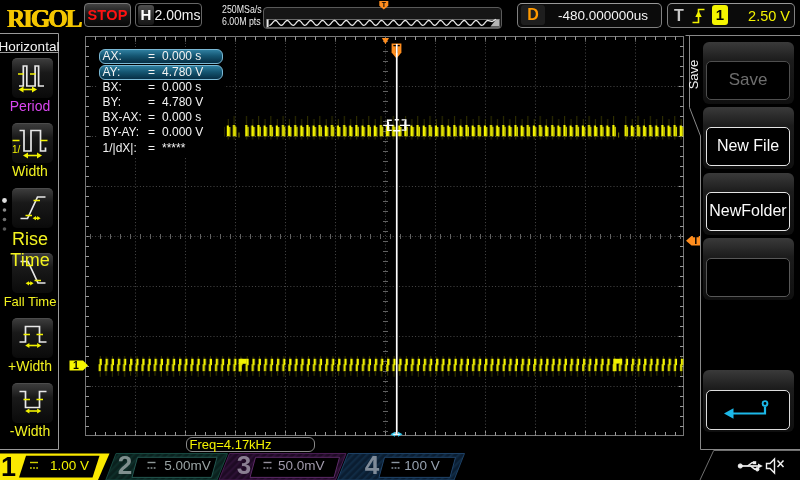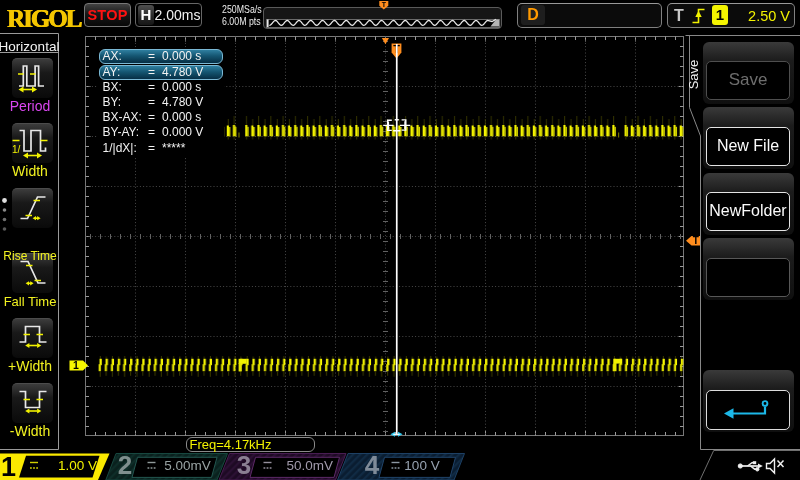--- a/index.html
+++ b/index.html
@@ -224,28 +224,29 @@
   <circle cx="4.5" cy="219.5" r="1.8" fill="#6f6f6f"></circle>
   <circle cx="4.5" cy="229" r="1.8" fill="#5a5a5a"></circle>
 </svg>
 
 <div class="abs z3" style="left:7px;top:6.5px;width:76px;height:23px;color:#f5c600;font-family:'Liberation Serif',serif;font-weight:bold;font-size:25px;line-height:23px;letter-spacing:-2px;text-shadow:0.6px 0 0 #f5c600,-0.3px 0 0 #f5c600;">RIGOL</div>
 <div class="abs z3" style="left:84px;top:3px;width:47px;height:24px;color:#ff1212;font-weight:bold;font-size:14.5px;line-height:24px;text-align:center;letter-spacing:0.2px;">STOP</div>
 <div class="abs z3" style="left:138px;top:5px;width:16px;height:20px;color:#fff;font-weight:bold;font-size:15px;line-height:20px;text-align:center;">H</div>
 <div class="abs z3" style="left:154px;top:3px;width:47px;height:40px;color:#f2f2f2;font-size:14px;line-height:25px;text-align:center;">2.00ms</div>
 <div class="abs z3" style="left:222px;top:4px;color:#ececec;font-size:11px;line-height:11.5px;white-space:nowrap;transform:scaleX(0.8);transform-origin:0 0;">250MSa/s<br>6.00M pts</div>
 <div class="abs z3" style="left:521px;top:5px;width:24px;height:20px;color:#ff9a00;font-weight:bold;font-size:16px;line-height:20px;text-align:center;">D</div>
+<div class="abs z3" style="left:548px;top:3px;width:110px;height:25px;color:#f4f4f4;font-size:13.5px;line-height:26px;text-align:center;">-480.000000us</div>
 <div class="abs z3" style="left:672px;top:3px;width:14px;height:25px;color:#c8c8c8;font-weight:bold;font-size:16px;line-height:26px;text-align:center;">T</div>
 <div class="abs z3" style="left:712px;top:5px;width:16px;height:20px;color:#000;font-weight:bold;font-size:15px;line-height:20px;text-align:center;">1</div>
 <div class="abs z3" style="left:735px;top:3px;width:55px;height:25px;color:#f2f200;font-size:14.5px;line-height:26px;text-align:right;">2.50 V</div>
 
 <div class="abs z3" style="left:-2px;top:38.5px;width:62px;color:#f4f4f4;font-size:13.5px;text-align:center;">Horizontal</div>
 <div class="abs z3" style="left:0;top:98px;width:60px;color:#d946ef;font-size:14px;text-align:center;">Period</div>
 <div class="abs z3" style="left:0;top:163px;width:60px;color:#f2f220;font-size:14px;text-align:center;">Width</div>
-<div class="abs z3" style="left:0;top:229px;width:60px;color:#f2f220;font-size:12px;text-align:center;margin-top:20px;">Rise Time</div>
+<div class="abs z3" style="left:0;top:229px;width:60px;color:#f2f220;font-size:18px;text-align:center;">Rise Time</div>
 <div class="abs z3" style="left:0;top:294px;width:60px;color:#f2f220;font-size:13px;text-align:center;">Fall Time</div>
 <div class="abs z3" style="left:0;top:358px;width:60px;color:#f2f220;font-size:14px;text-align:center;">+Width</div>
 <div class="abs z3" style="left:0;top:423px;width:60px;color:#f2f220;font-size:14px;text-align:center;">-Width</div>
 
 <div class="abs z3" style="left:97px;top:47px;width:127px;height:109px;background:#000;"></div>
 <div class="abs z3" style="left:98.5px;top:48.5px;width:124px;height:15px;border-radius:6px;background:linear-gradient(#2f7fa0,#155672 45%,#062e44);border:1px solid #7ab8d4;box-sizing:border-box;"></div>
 <div class="abs z3" style="left:98.5px;top:64.5px;width:124px;height:15px;border-radius:6px;background:linear-gradient(#2f7fa0,#155672 45%,#062e44);border:1px solid #7ab8d4;box-sizing:border-box;"></div>
 <div id="mrows" class="abs z3" style="left:97px;top:47px;width:127px;height:109px;color:#f2f2f2;font-size:12px;">
       <div style="position:absolute;left:0;top:2.4px;width:127px;height:15px;line-height:15px;">
         <span style="position:absolute;left:5.5px;">AX:</span>
@@ -285,21 +286,21 @@
     </div>
 
 <div class="abs z3" style="left:186px;top:437px;width:129px;height:15px;border:1px solid #8a8a8a;border-radius:6px;background:#000;box-sizing:border-box;color:#f2f200;font-size:13px;line-height:14px;padding-left:2.5px;">Freq=4.17kHz</div>
 
 <div class="abs z3" style="left:673px;top:68px;width:40px;height:13px;color:#f0f0f0;font-size:13px;line-height:13px;text-align:center;transform:rotate(-90deg);">Save</div>
 <div class="abs z3" style="left:706px;top:61px;width:84px;height:39px;color:#6e6e6e;font-size:17px;line-height:38px;text-align:center;">Save</div>
 <div class="abs z3" style="left:706px;top:127px;width:84px;height:39px;color:#fbfbfb;font-size:16px;line-height:38px;text-align:center;">New File</div>
 <div class="abs z3" style="left:706px;top:192px;width:84px;height:39px;color:#fbfbfb;font-size:16px;line-height:38px;text-align:center;">NewFolder</div>
 
 <div class="abs z3" style="left:1px;top:454px;width:15px;color:#000;font-weight:bold;font-size:27px;line-height:26px;text-align:center;">1</div>
-<div class="abs z3" style="left:42px;top:455px;width:55px;color:#f2f200;font-size:13.5px;line-height:22px;text-align:right;">1.00 V</div>
+<div class="abs z3" style="left:42px;top:455px;width:55px;color:#f2f200;font-size:13.5px;line-height:22px;text-align:center;">1.00 V</div>
 <div class="abs z3" style="left:117px;top:452px;width:16px;color:#7f8f8e;font-weight:bold;font-size:26px;line-height:26px;text-align:center;">2</div>
 <div class="abs z3" style="left:160px;top:455px;width:55px;color:#99a3a3;font-size:13.5px;line-height:22px;text-align:center;">5.00mV</div>
 <div class="abs z3" style="left:236px;top:452px;width:16px;color:#8a7f92;font-weight:bold;font-size:26px;line-height:26px;text-align:center;">3</div>
-<div class="abs z3" style="left:278px;top:455px;width:55px;color:#a19aab;font-size:13.5px;line-height:22px;text-align:right;">50.0mV</div>
+<div class="abs z3" style="left:278px;top:455px;width:55px;color:#a19aab;font-size:13.5px;line-height:22px;text-align:left;">50.0mV</div>
 <div class="abs z3" style="left:364px;top:452px;width:16px;color:#7f8b99;font-weight:bold;font-size:26px;line-height:26px;text-align:center;">4</div>
 <div class="abs z3" style="left:400px;top:455px;width:44px;color:#97a2b0;font-size:13.5px;line-height:22px;text-align:center;">100 V</div>
 
 </div>
 
 </body></html>

